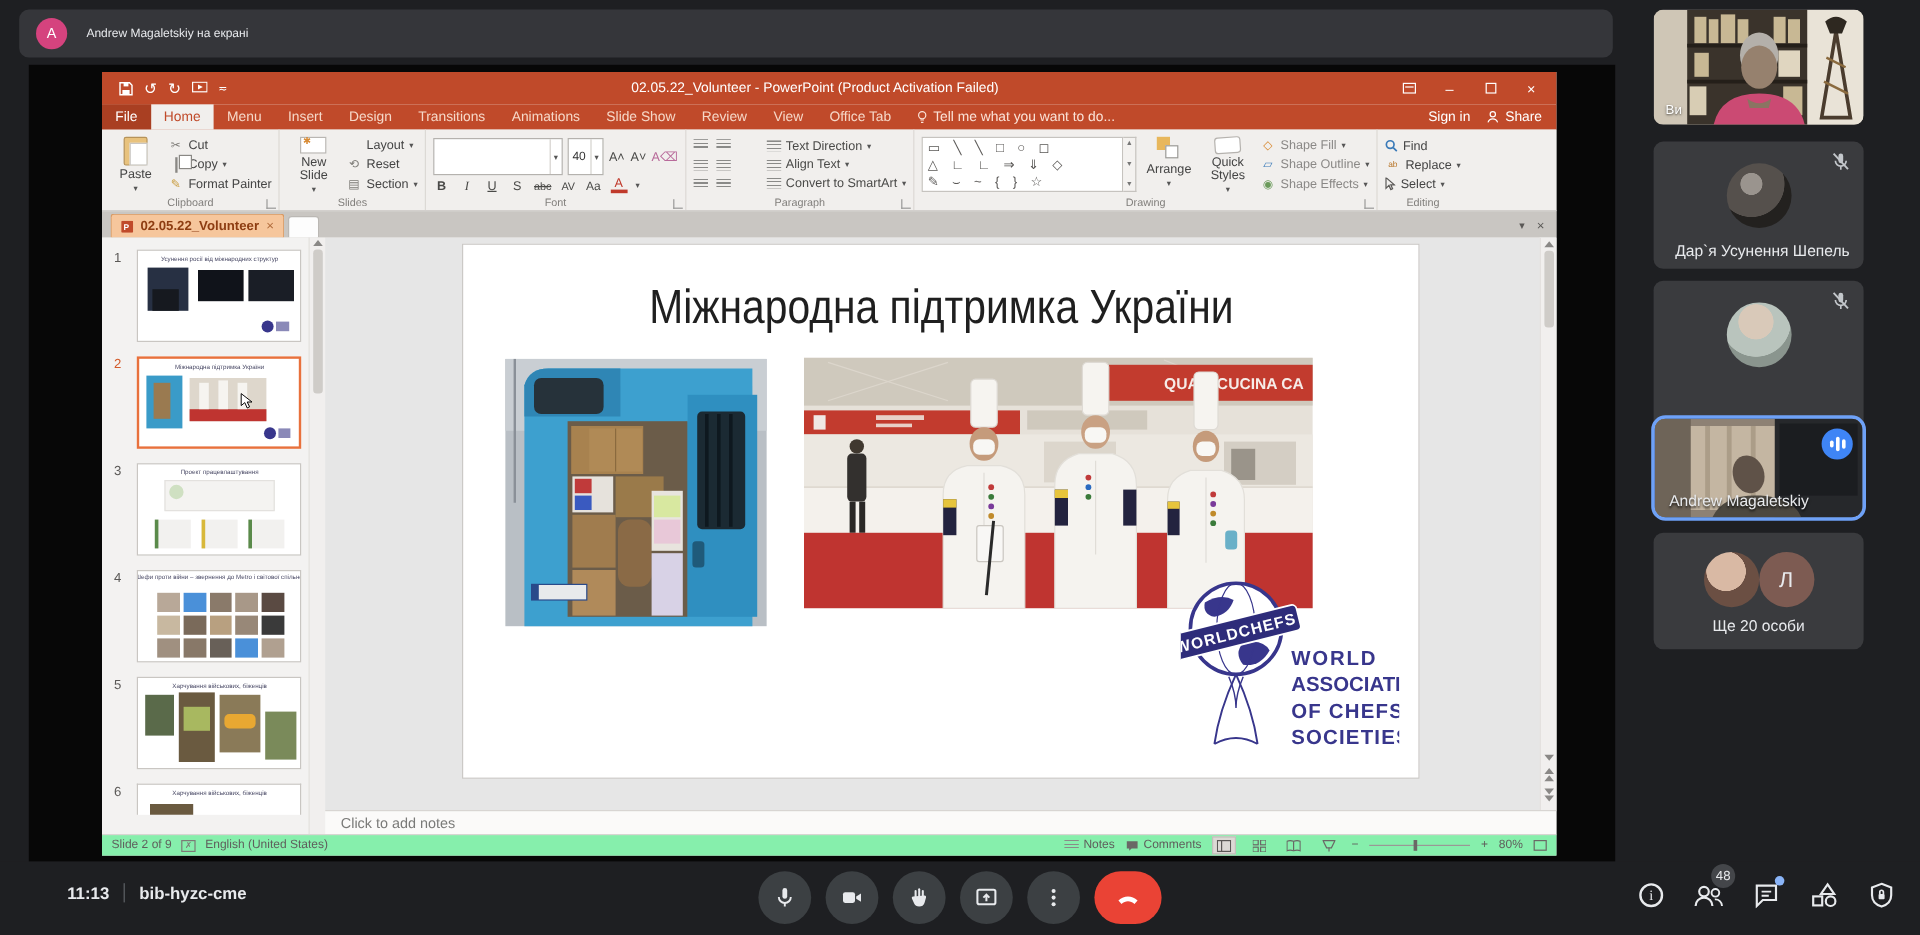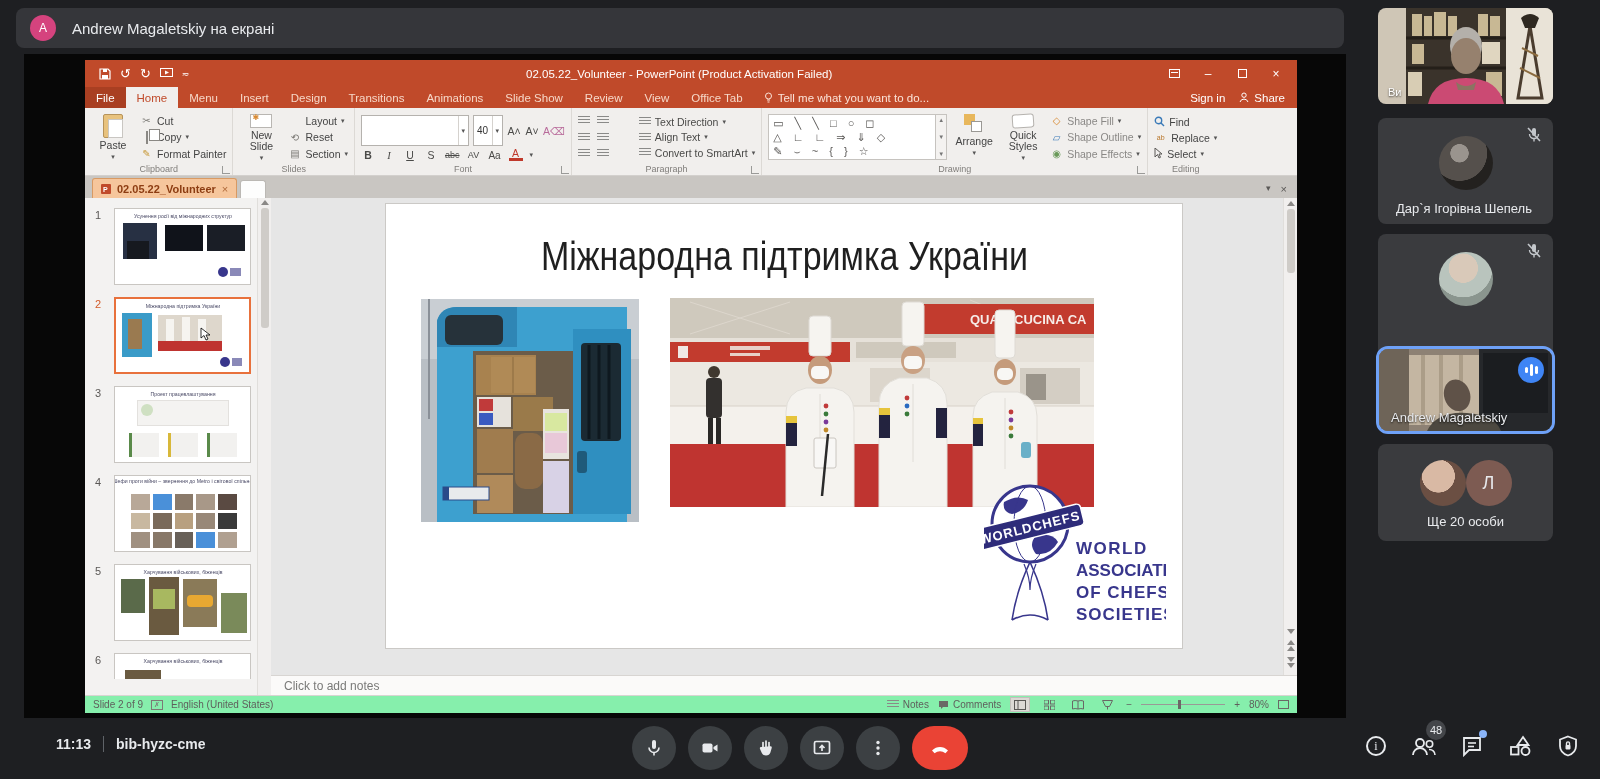--- a/index.html
+++ b/index.html
@@ -2,21 +2,21 @@
 <html><head>
 <meta charset="utf-8">
 <style>
   * { margin:0; padding:0; box-sizing:border-box; }
   html,body { width:1600px; height:779px; background:#1e1f22; font-family:"Liberation Sans",sans-serif; overflow:hidden; }
   .screen { position:relative; width:1600px; height:779px; background:#1e1f22; }
 
   
   .banner { position:absolute; left:16px; top:8px; width:1328px; height:40px; background:#35363a; border-radius:8px; display:flex; align-items:center; padding-left:14px; gap:16px; }
   .banner-avatar { width:26px; height:26px; border-radius:50%; background:#d5437e; color:#fff; font-size:12px; display:flex; align-items:center; justify-content:center; }
-  .banner-text { color:#e8eaed; font-size:15px; }
+  .banner-text { color:#e8eaed; font-size:10px; }
 
   
   .stage { position:absolute; left:24px; top:54px; width:1322px; height:664px; background:#070707; }
 
   
   .ppt { position:absolute; left:61px; top:6px; width:1212px; height:653px; background:#f1efed; display:flex; flex-direction:column; }
   .titlebar { height:27px; background:#c04a2a; display:flex; align-items:center; color:#fff; font-size:11px; flex:0 0 auto; }
   .qat { display:flex; align-items:center; gap:9px; padding:0 10px 0 14px; font-size:13px; }
   .qat span { cursor:default; }
   .title-text { flex:1; text-align:center; color:#ffffff; font-size:11.5px; }
@@ -765,21 +765,21 @@
   </div>
 
   <div class="tile tile-p1">
     <div class="avatar-big" style="background:radial-gradient(circle at 38% 32%,#9a948e 0 18%,#55504c 19% 55%,#23211f 56% 100%);"></div>
     <svg class="micoff" width="18" height="18" viewBox="0 0 18 18">
       <rect x="7" y="2" width="4" height="8" rx="2" fill="#c3c7cb"></rect>
         <path d="M4.5,8 a4.5,4.5 0 0 0 9,0" fill="none" stroke="#c3c7cb" stroke-width="1.4"></path>
         <line x1="9" y1="12.6" x2="9" y2="15.5" stroke="#c3c7cb" stroke-width="1.4"></line>
         <line x1="3" y1="2" x2="15" y2="15" stroke="#c3c7cb" stroke-width="1.6"></line>
     </svg>
-    <span class="name">Дар`я Ігорівна Шепель</span>
+    <span class="name">Дар`я Усунення Шепель</span>
   </div>
 
   <div class="tile tile-p2">
     <div class="avatar-big" style="background:radial-gradient(circle at 45% 30%,#d9c9b9 0 30%,#b9c4bd 31% 60%,#8a958e 61% 100%);"></div>
     <svg class="micoff" width="18" height="18" viewBox="0 0 18 18">
       <rect x="7" y="2" width="4" height="8" rx="2" fill="#c3c7cb"></rect>
         <path d="M4.5,8 a4.5,4.5 0 0 0 9,0" fill="none" stroke="#c3c7cb" stroke-width="1.4"></path>
         <line x1="9" y1="12.6" x2="9" y2="15.5" stroke="#c3c7cb" stroke-width="1.4"></line>
         <line x1="3" y1="2" x2="15" y2="15" stroke="#c3c7cb" stroke-width="1.6"></line>
     </svg>

